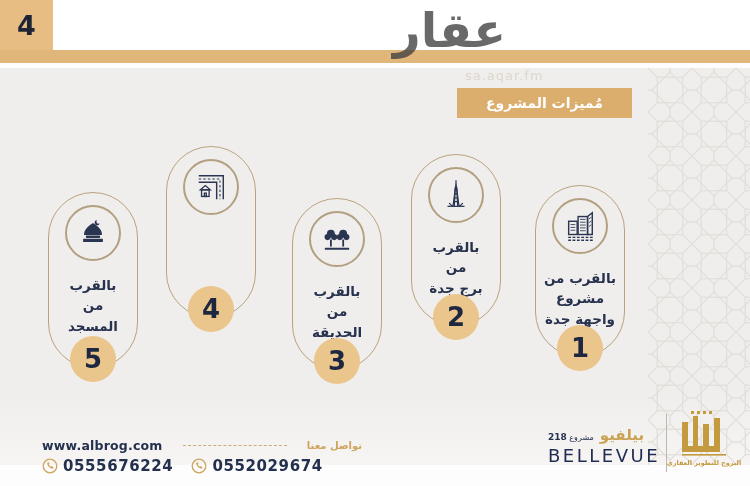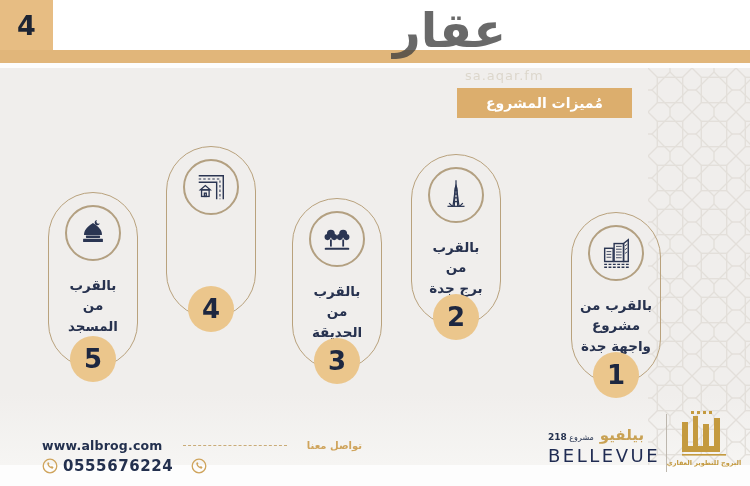--- a/index.html
+++ b/index.html
@@ -96,21 +96,21 @@
           </pattern>
         </defs>
         <rect width="102" height="397" fill="url(#geo)"></rect>
       </svg>
     </div>
 
     <div class="title-banner">
       <span dir="rtl">مُميزات المشروع</span>
     </div>
 
-    <div class="feature" style="left:535px; top:144px; height:172px;margin-left:36px;">
+    <div class="feature" style="left:535px; top:117px; height:172px;">
       <div class="icon-circle">
         <svg width="34" height="34" viewBox="0 0 36 36">
           <g fill="none" stroke="#2a3552" stroke-width="1.5">
             <rect x="6" y="13" width="9" height="14"></rect>
             <rect x="16" y="8" width="10" height="19"></rect>
             <path d="M26 27 V8 l5 -4 v23 z"></path>
           </g>
           <g fill="none" stroke="#2a3552" stroke-width="0.9">
             <path d="M8 16.5h5M8 19.5h5M8 22.5h5"></path>
             <path d="M18 11h6M18 14h6M18 17h6M18 20h6M18 23h6"></path>
@@ -228,20 +228,21 @@
           </span>
           <span class="phone">0555676224</span>
         </span>
         <span class="phone-group">
           <span class="phone-icon">
             <svg width="16" height="16" viewBox="0 0 16 16">
               <circle cx="8" cy="8" r="6.8" fill="none" stroke="#cfa45c" stroke-width="1.3"></circle>
               <path d="M5.3 5.1 c-.2 2.6 2.6 5.6 5.3 5.6 l1 -1.4 -1.7 -1.2 -.9 .7 c-1 -.4 -1.8 -1.2 -2.2 -2.2 l.7 -.9 -1.2 -1.7 z" fill="#cfa45c"></path>
             </svg>
           </span>
+          <span class="phone">0552029674</span>
         </span>
       </div>
     </div>
 
     <div class="brand">
       <div class="brand-line1">
         <span class="brand-ar">بيلفيو</span>
         <span class="brand-proj" dir="rtl">
           <span>مشروع</span>
           <b>218</b>

